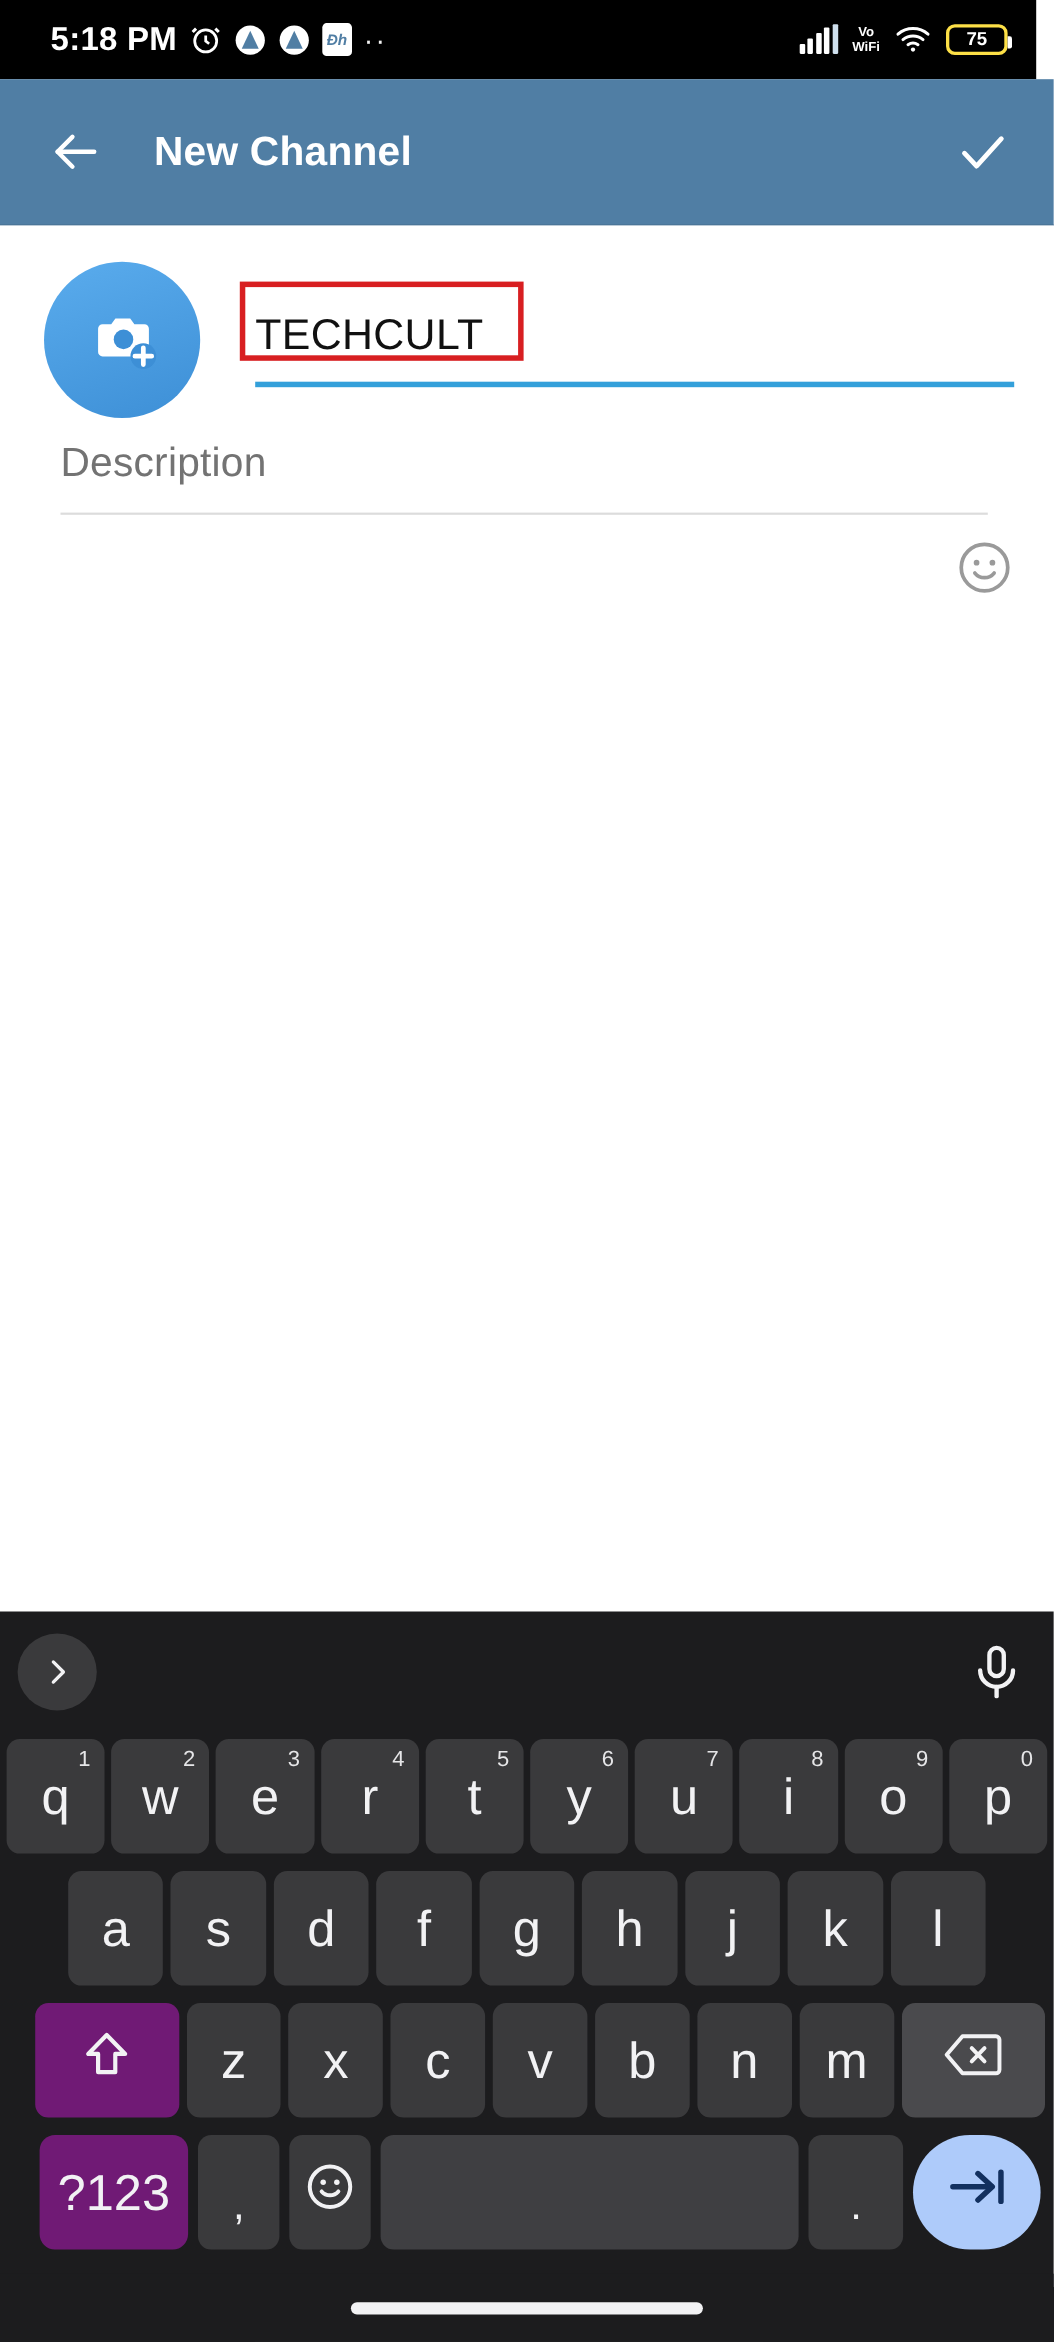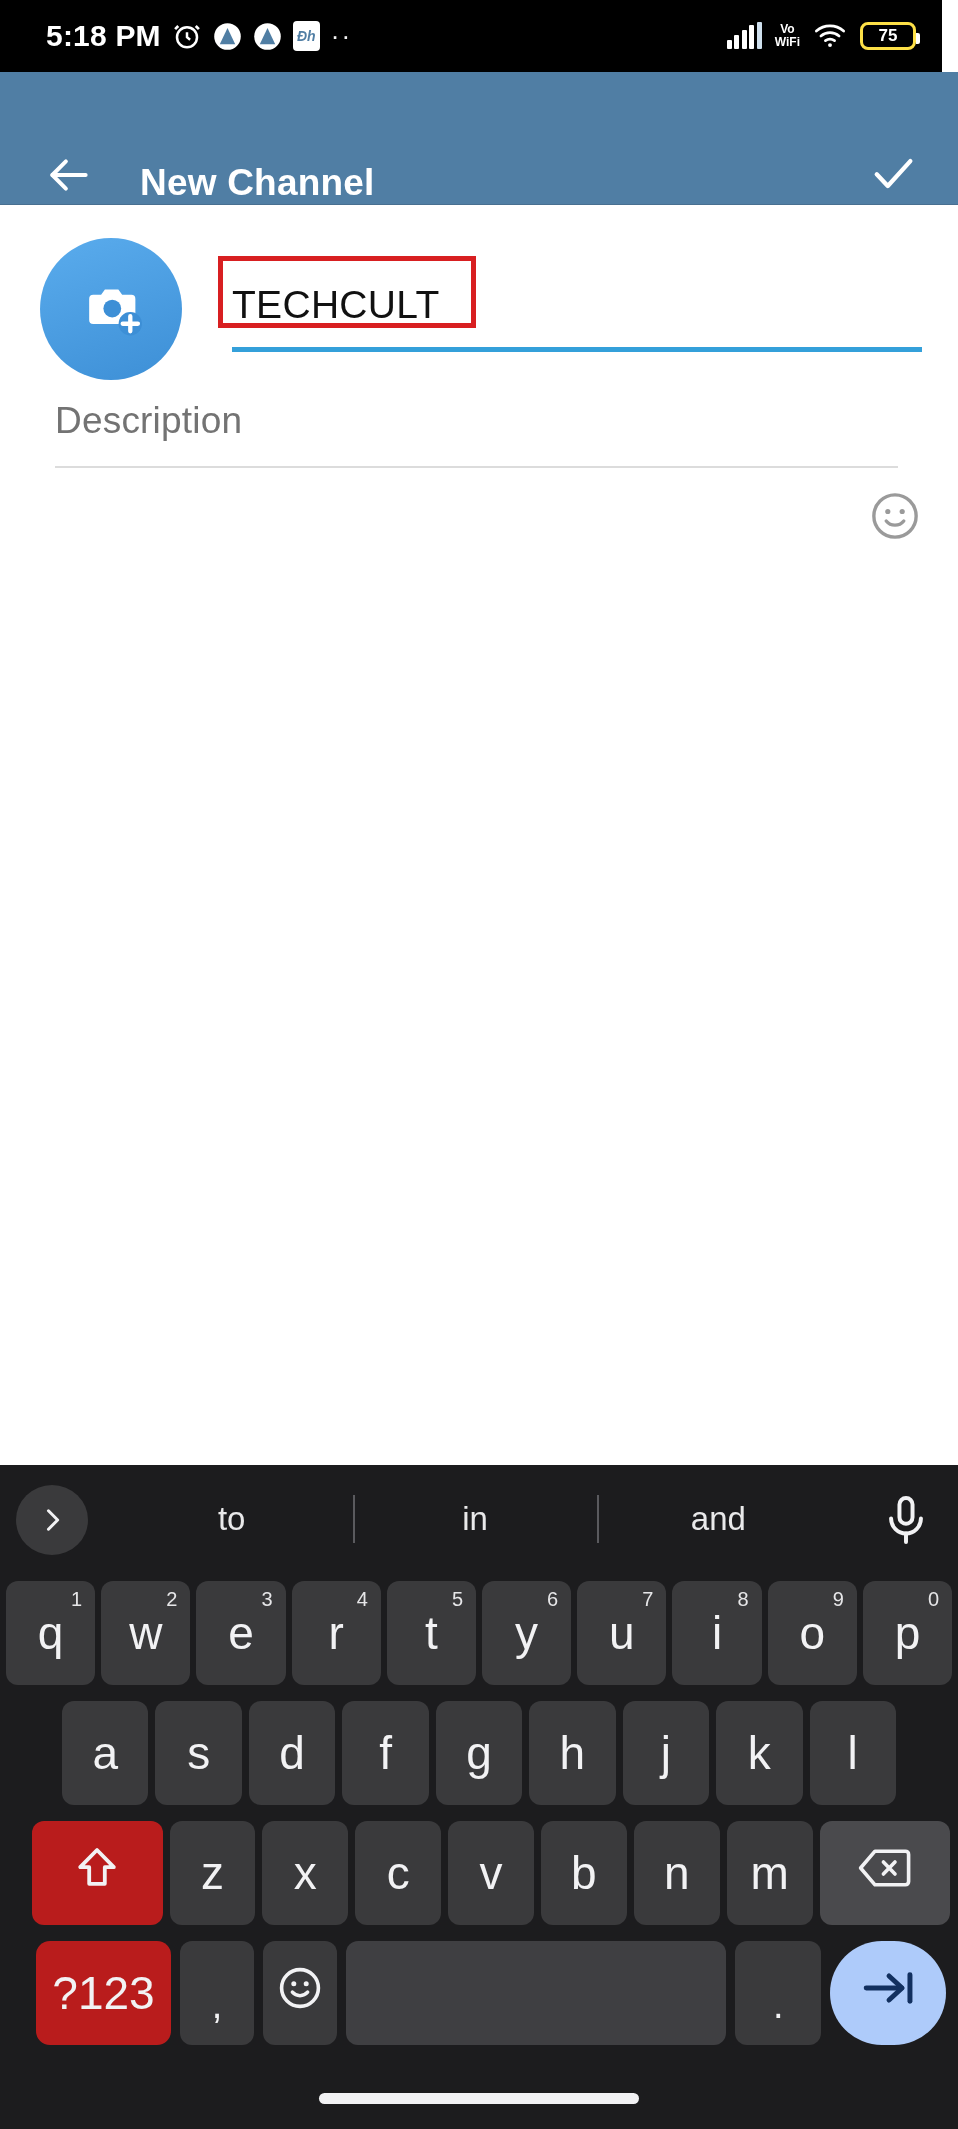--- a/index.html
+++ b/index.html
@@ -51,21 +51,21 @@
   }
   .ic-batt:after{
     content:""; position:absolute; right:-7px; top:8px;
     width:4px; height:11px; background:#fff; border-radius:0 2px 2px 0;
   }
 
   
   .appbar{
     position:absolute; top:72px; left:0; width:958px; height:133px;
     background:#507ea4;
-    display:flex; align-items:flex-end;
+    display:flex; align-items:center;
     padding:0 34px 0 40px;
     border-bottom:1px solid #486f90;
   }
   .back-arrow{ width:58px; height:58px; display:flex; align-items:center; justify-content:center; cursor:pointer; }
   .appbar-title{
     color:#ffffff; font-size:37px; font-weight:700;
     margin-left:42px; letter-spacing:0.2px; flex:1;
   }
   .check-btn{ width:62px; height:62px; display:flex; align-items:center; justify-content:center; cursor:pointer; }
 
@@ -164,21 +164,21 @@
 
   .key{
     flex:1; height:104px; background:#3a3a3c; border-radius:12px;
     display:flex; align-items:center; justify-content:center;
     color:#f2f2f4; font-size:46px; position:relative; cursor:pointer;
   }
   .key .num{
     position:absolute; top:7px; right:13px;
     font-size:20px; color:#e6e6e8; font-weight:400;
   }
-  .key.fnkey{ background:#b91c1c;margin-left:24px; }
+  .key.fnkey{ background:#701a75;margin-left:24px; }
   .key.shift{ flex:1.52; }
   .key.backspace{ flex:1.52; background:#4a4a4d; }
   .key.sym{ flex:1.42; border-radius:14px; }
   .key.comma{ flex:0.78; font-size:38px; align-items:flex-end; padding-bottom:18px; }
   .key.emojikey{ flex:0.78; }
   .key.space{ flex:4.0; background:#3f3f42; }
   .key.period{ flex:0.9; font-size:38px; align-items:flex-end; padding-bottom:18px; }
   .key.enter{
     flex:1.22; background:#aecbfa; border-radius:52px;
     color:#12305f;
@@ -308,25 +308,20 @@
 
 <div class="keyboard">
 
   <div class="suggestion-bar">
     <div class="sugg-expand">
       <svg viewBox="0 0 24 24" width="34" height="34" fill="none" stroke="#f2f2f4" stroke-width="2.1" stroke-linecap="round" stroke-linejoin="round">
         <path d="M9.5 5.5 16 12l-6.5 6.5"></path>
       </svg>
     </div>
 
-    <div class="sugg-items">
-      <div class="sugg">to</div>
-      <div class="sugg">in</div>
-      <div class="sugg">and</div>
-    </div>
 
     <div class="mic-btn">
       <svg viewBox="0 0 24 24" width="56" height="58" fill="none" stroke="#f2f2f4" stroke-width="1.7" stroke-linecap="round">
         <rect x="9.2" y="2.6" width="5.6" height="11" rx="2.8"></rect>
         <path d="M5.6 11.4a6.4 6.4 0 0 0 12.8 0"></path>
         <path d="M12 17.8v3.6"></path>
       </svg>
     </div>
   </div>
 

